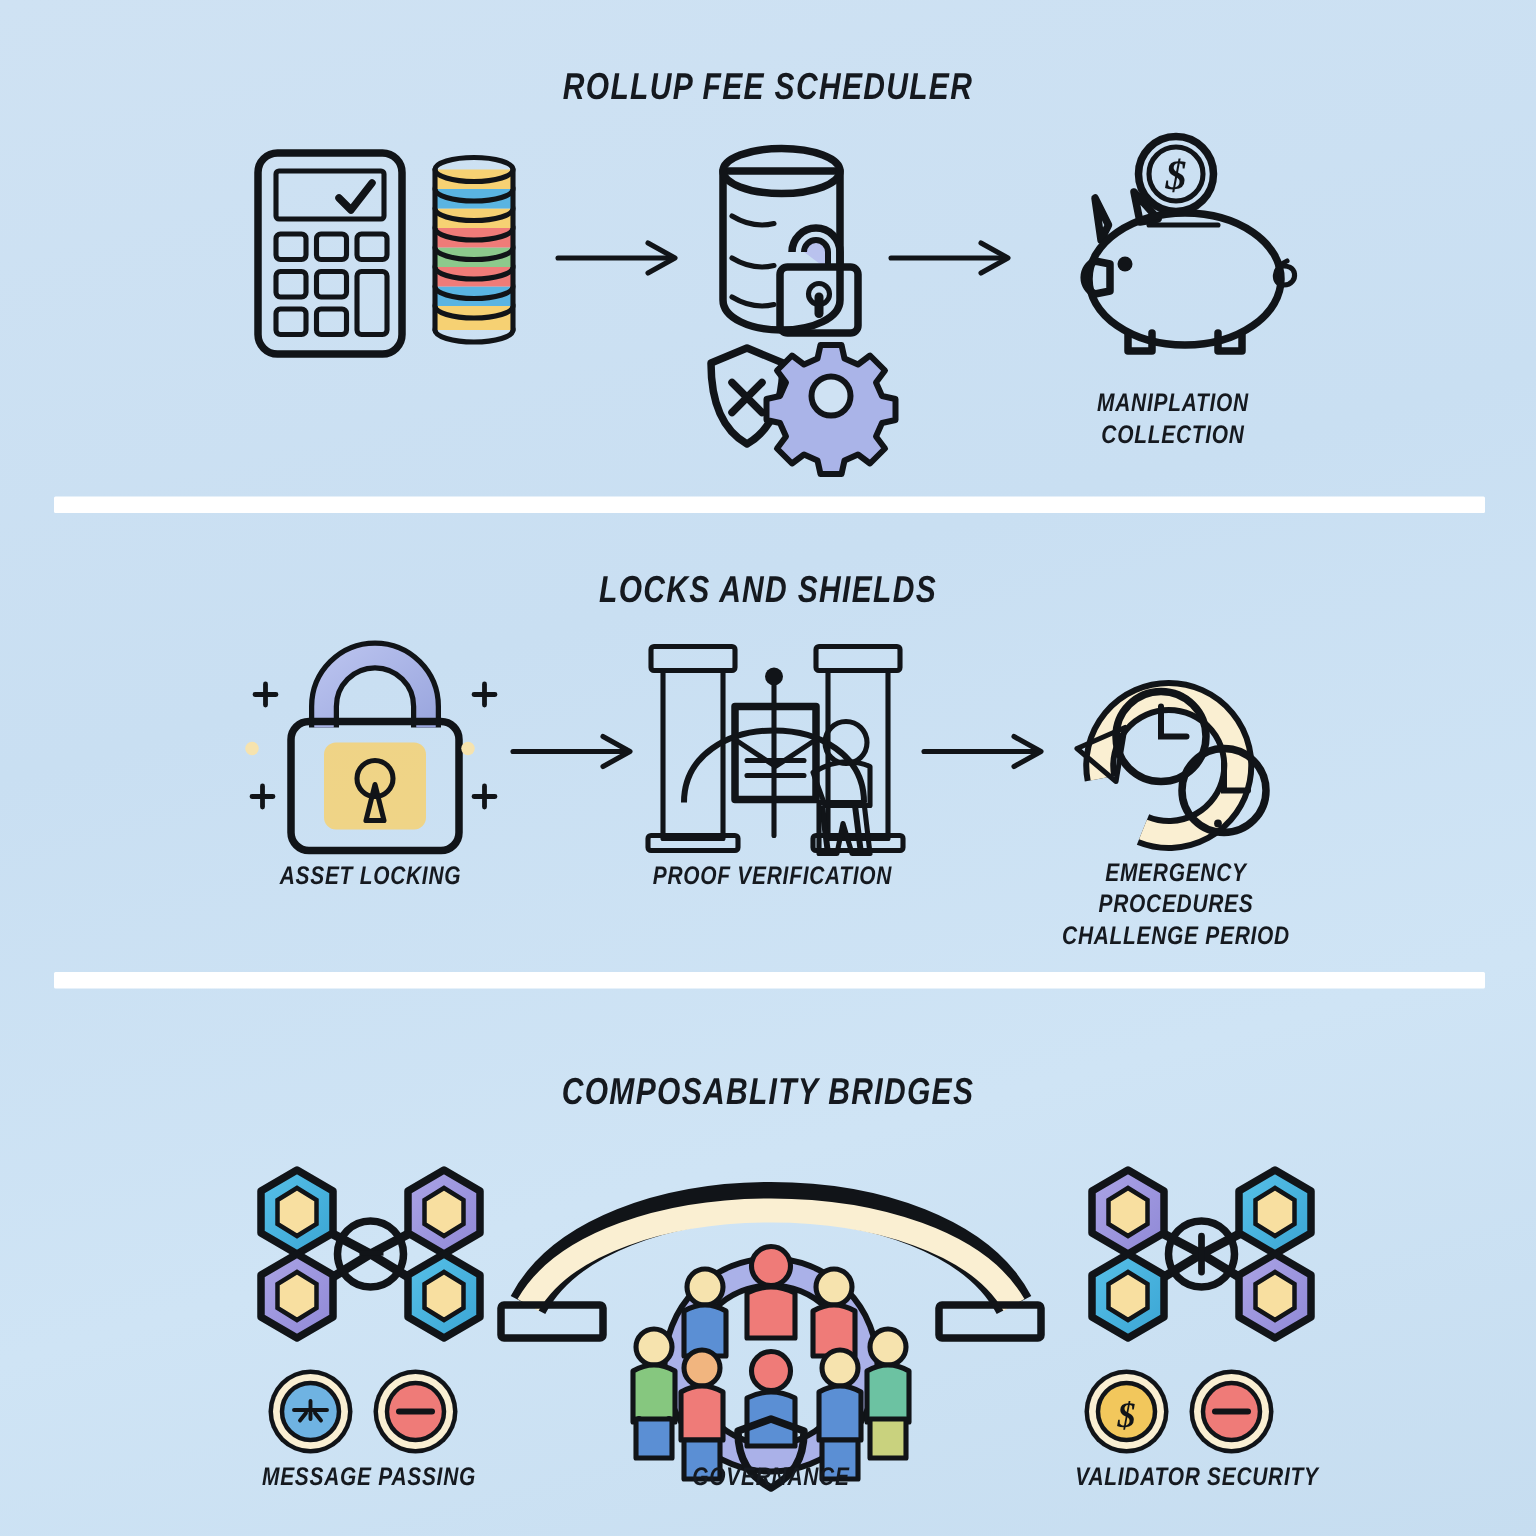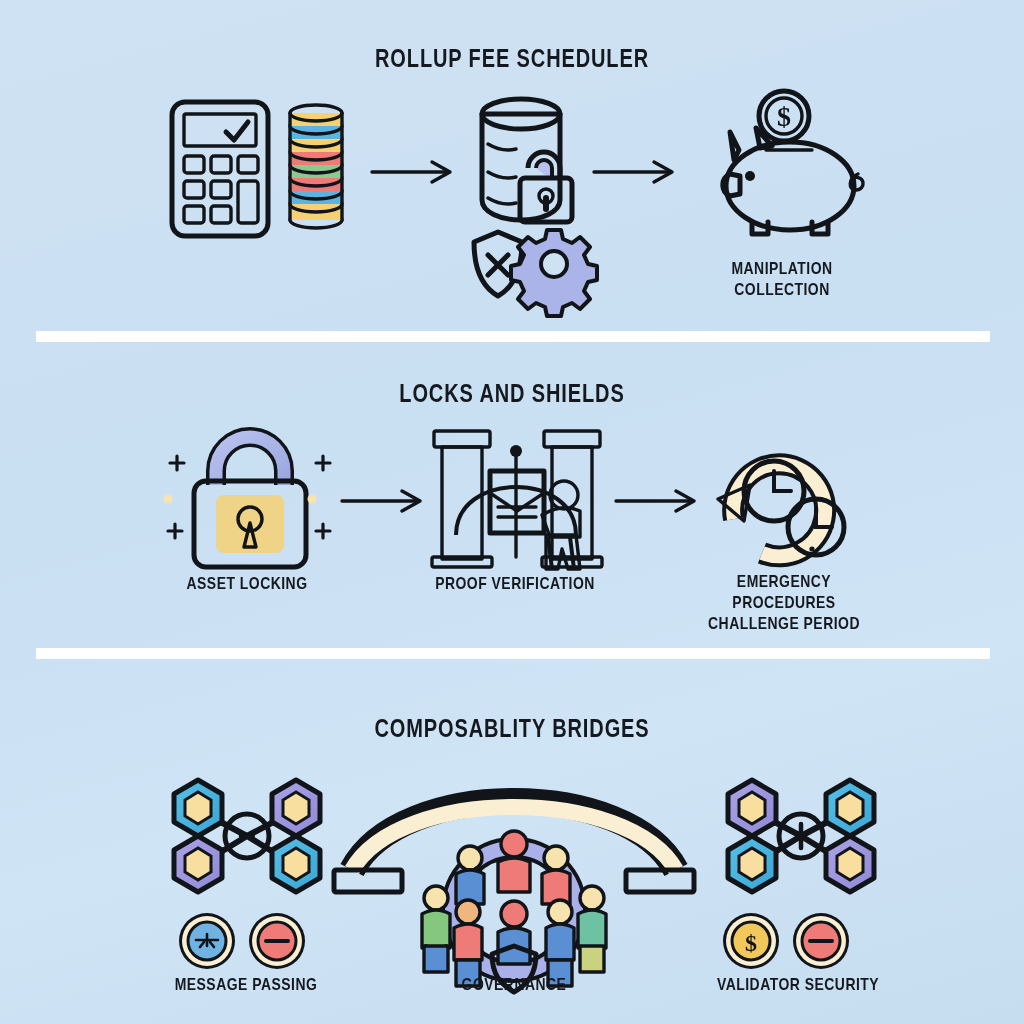--- a/index.html
+++ b/index.html
@@ -5,21 +5,21 @@
   html,body{margin:0;padding:0;}
   body{
     width:1024px;height:1024px;overflow:hidden;
     background:linear-gradient(165deg,#cfe2f3 0%,#c9dff2 40%,#cfe4f5 70%,#c6ddf0 100%);
     font-family:"Liberation Sans", sans-serif;
     position:relative;
   }
   .poster{position:absolute;inset:0;}
 
   
-  .section{position:absolute;left:0;width:1000px;}
+  .section{position:absolute;left:0;width:1000px;font-style:italic;}
   #section-1{top:0;height:337px;}
   #section-2{top:345px;height:310px;padding-left:35px;}
   #section-3{top:682px;height:362px;}
 
   .divider{
     position:absolute;left:36px;width:954px;height:11px;
     background:#ffffff;border-radius:1px;
   }
   #divider-1{top:331px;}
   #divider-2{top:648px;}

